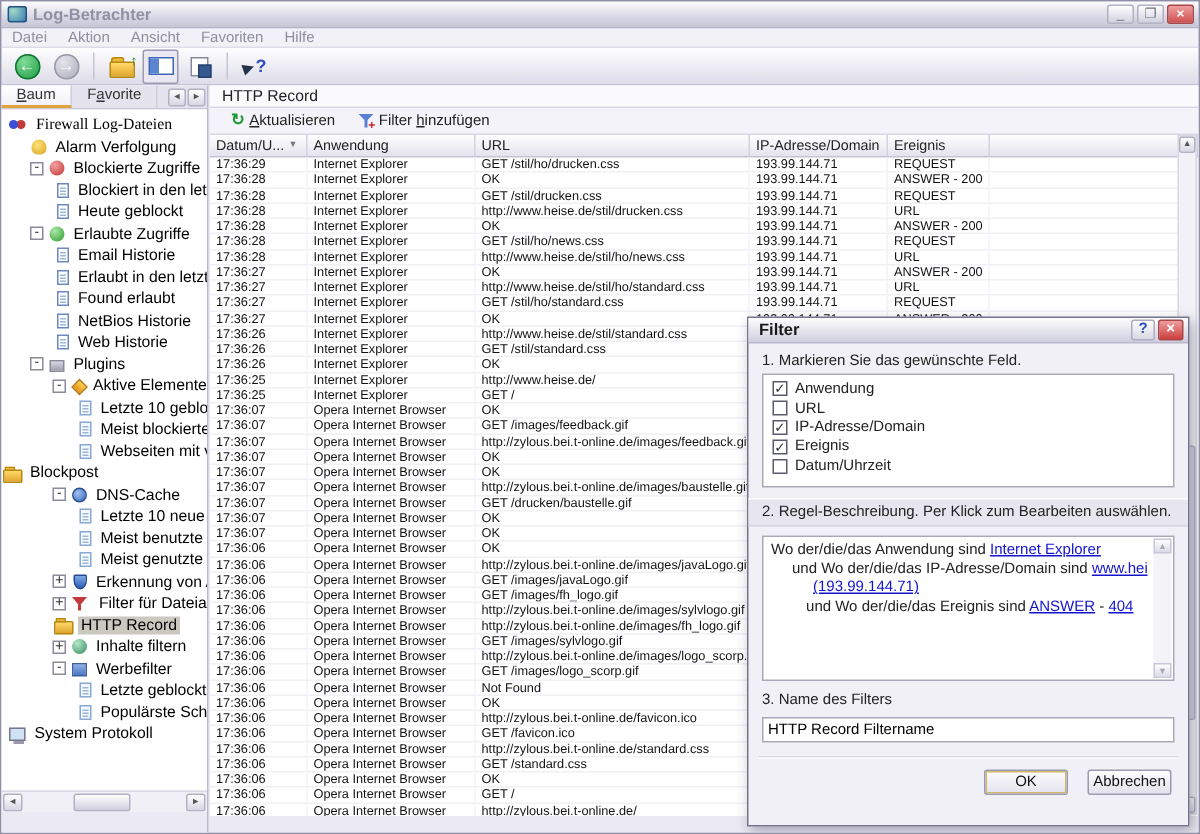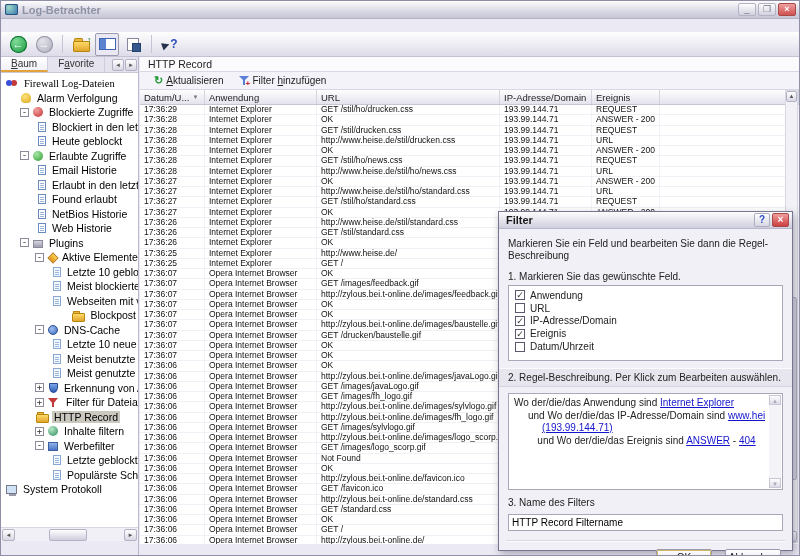--- a/index.html
+++ b/index.html
@@ -138,20 +138,27 @@
 <div class="window">
 
   <div class="titlebar">
     <span class="app-icon"></span>
     <span class="title-text">Log-Betrachter</span>
     <span class="win-btn">_</span>
     <span class="win-btn">❐</span>
     <span class="win-btn close">×</span>
   </div>
 
+  <div class="menubar">
+      <span class="menu-item">Datei</span>
+      <span class="menu-item">Aktion</span>
+      <span class="menu-item">Ansicht</span>
+      <span class="menu-item">Favoriten</span>
+      <span class="menu-item">Hilfe</span>
+    </div>
 
   <div class="toolbar">
     <span class="tb-btn">
         <span class="circle-ico back">←</span>
       </span>
     <span class="tb-btn">
         <span class="circle-ico fwd">→</span>
       </span>
     <span class="tb-sep"></span>
     <span class="tb-btn">
@@ -244,21 +251,21 @@
             <span class="t-label">Letzte 10 geblockte akti</span>
           </div>
           <div class="tree-item" style="padding-left: 49px;">
             <span class="ti ti-page2"></span>
             <span class="t-label">Meist blockierte aktive In</span>
           </div>
           <div class="tree-item" style="padding-left: 49px;">
             <span class="ti ti-page2"></span>
             <span class="t-label">Webseiten mit vielen akt</span>
           </div>
-          <div class="tree-item" style=" justify-content: flex-end;">
+          <div class="tree-item" style="">
             <span class="ti ti-folder"></span>
             <span class="t-label">Blockpost</span>
           </div>
           <div class="tree-item" style="padding-left: 34px;">
             <span class="expander">-</span>
             <span class="ti ti-dns"></span>
             <span class="t-label">DNS-Cache</span>
           </div>
           <div class="tree-item" style="padding-left: 49px;">
             <span class="ti ti-page2"></span>
@@ -705,21 +712,20 @@
     <div class="win-bottom"></div>
   </div>
 
   <div class="dialog">
     <div class="dlg-title">
       <span class="dlg-title-text">Filter</span>
       <span class="dlg-help">?</span>
       <span class="dlg-close">×</span>
     </div>
     <div class="dlg-body">
-      <div class="dlg-intro">Markieren Sie ein Feld und bearbeiten Sie dann die Regel-Beschreibung</div>
       <div class="dlg-step">1. Markieren Sie das gewünschte Feld.</div>
       <div class="fieldbox">
           <div class="cb-row">
             <span class="cb">✓</span>
             <span>Anwendung</span>
           </div>
           <div class="cb-row">
             <span class="cb"></span>
             <span>URL</span>
           </div>

